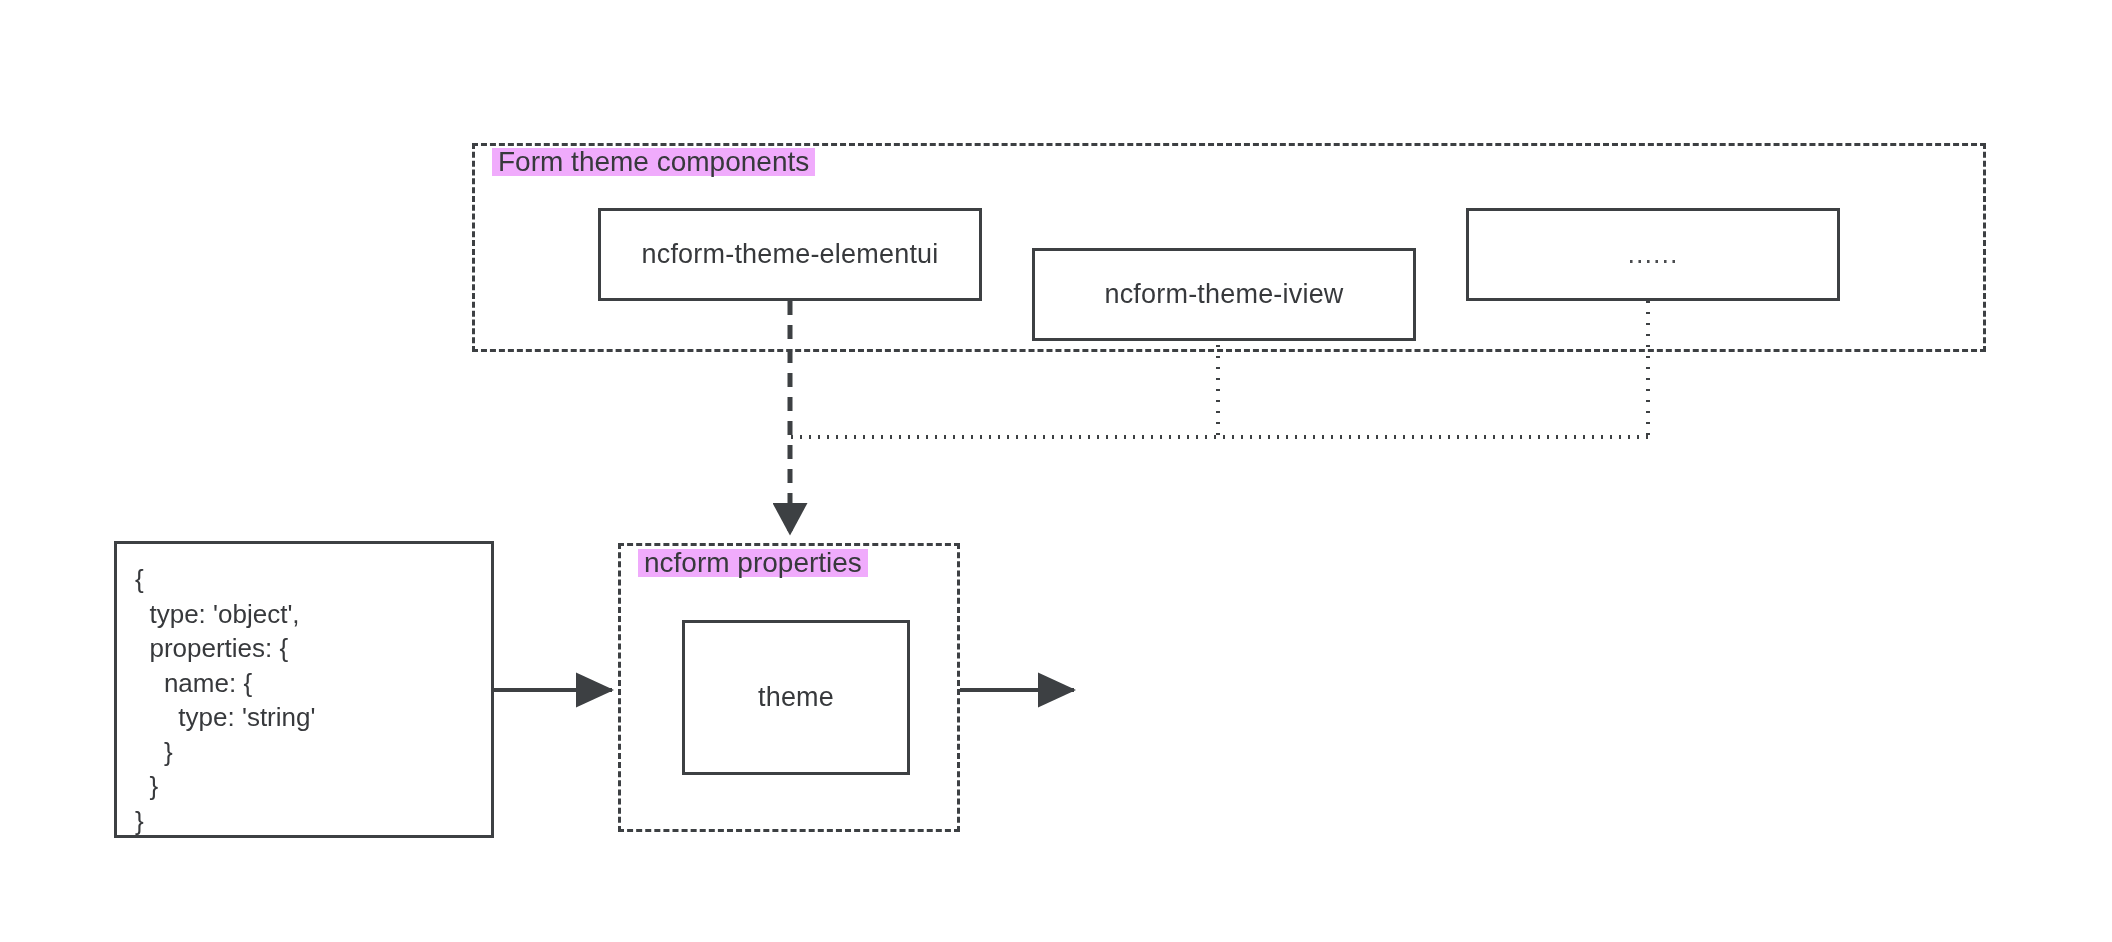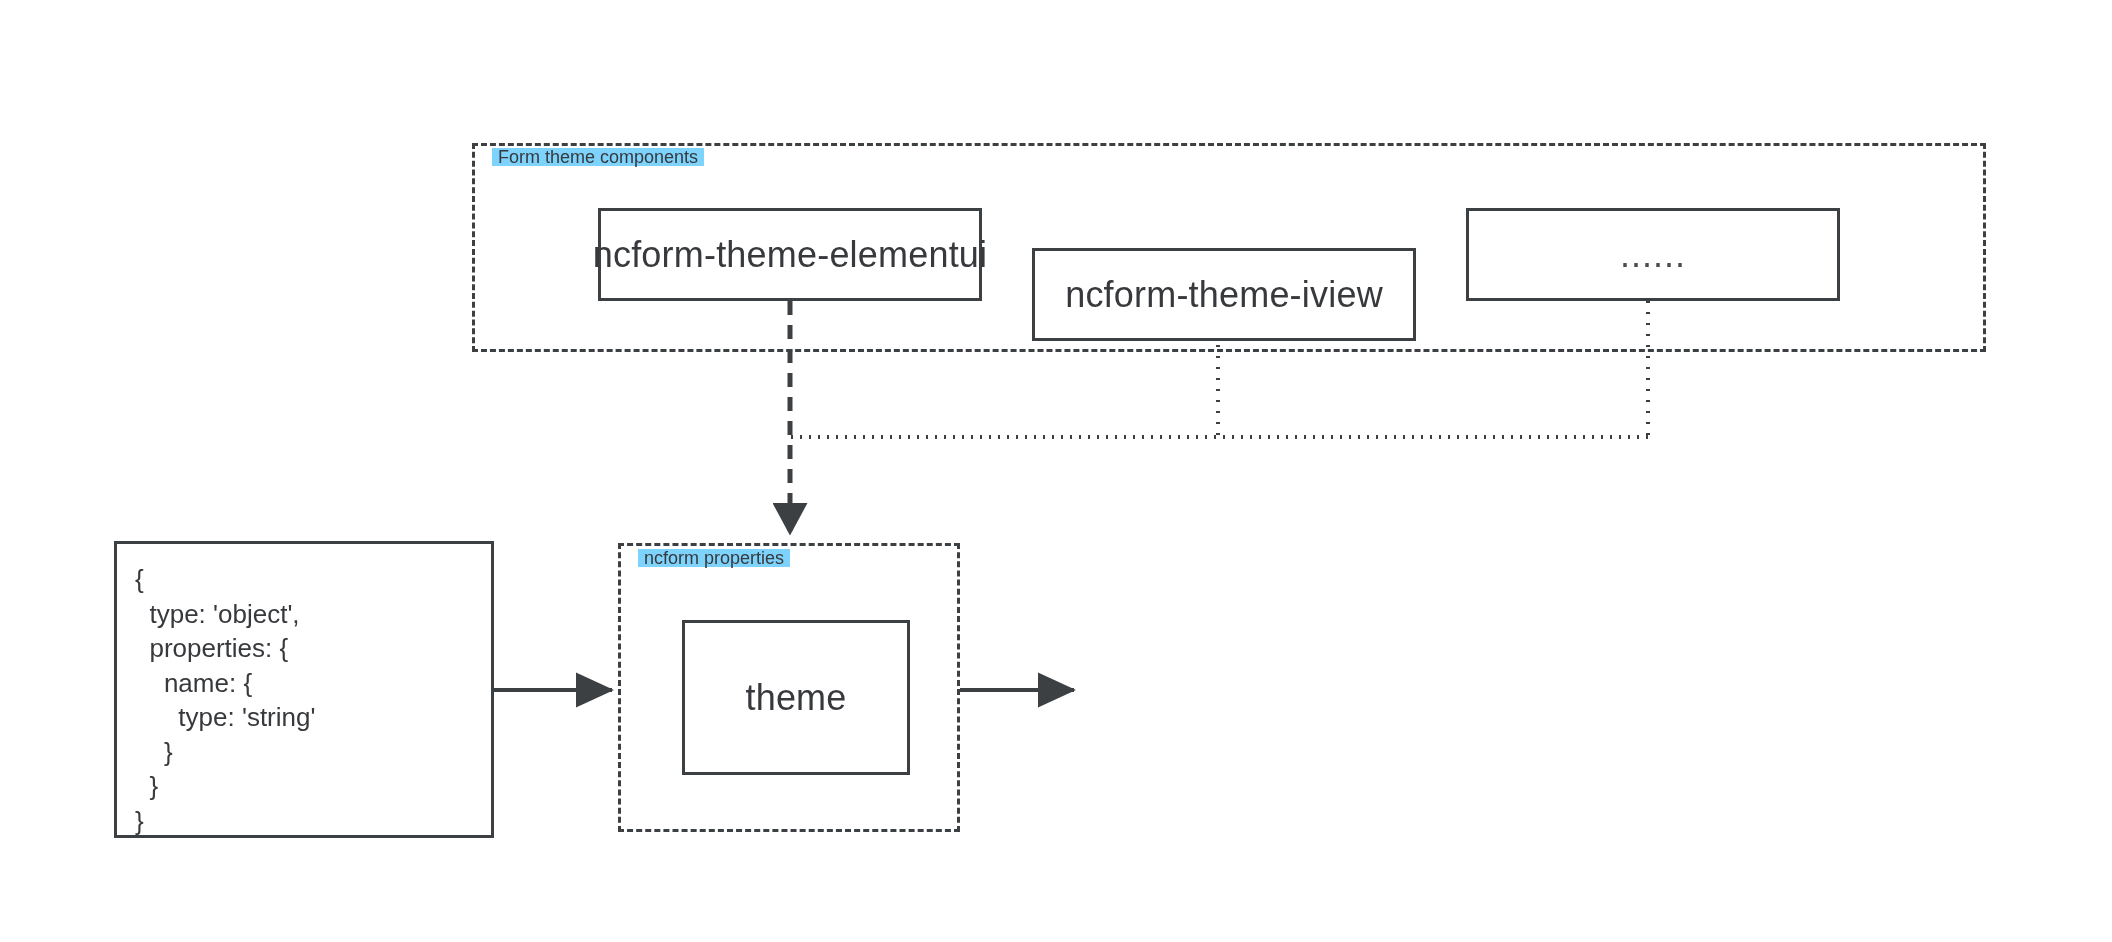--- a/index.html
+++ b/index.html
@@ -32,38 +32,38 @@
   .solid-box {
     position: absolute;
     box-sizing: border-box;
     border: 3px solid #3d4043;
     background: #ffffff;
     display: flex;
     align-items: center;
     justify-content: center;
   }
   .solid-box .box-label {
-    font-size: 36px;
+    font-size: 27px;
     color: #37393c;
     letter-spacing: 0.2px;
     white-space: nowrap;
   }
 
   .dashed-group {
     position: absolute;
     box-sizing: border-box;
     border: 3px dashed #3d4043;
     background: transparent;
   }
 
   .group-title {
     position: absolute;
-    font-size: 18px;
-    color: #37393c;
-    background: #7dd3fc;
+    font-size: 28px;
+    color: #37393c;
+    background: #f0abfc;
     padding: 0 6px;
     white-space: nowrap;
     line-height: 1;
   }
 
   
   #theme-group {
     left: 472px;
     top: 143px;
     width: 1514px;

